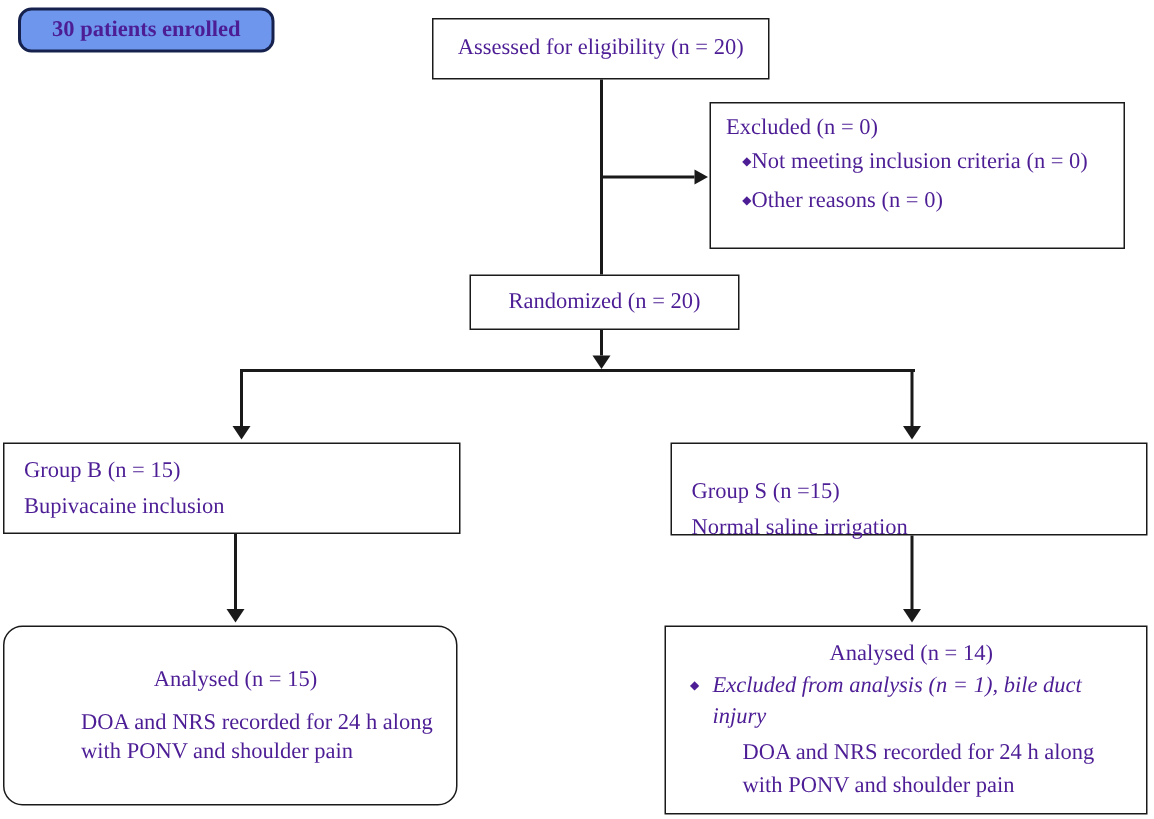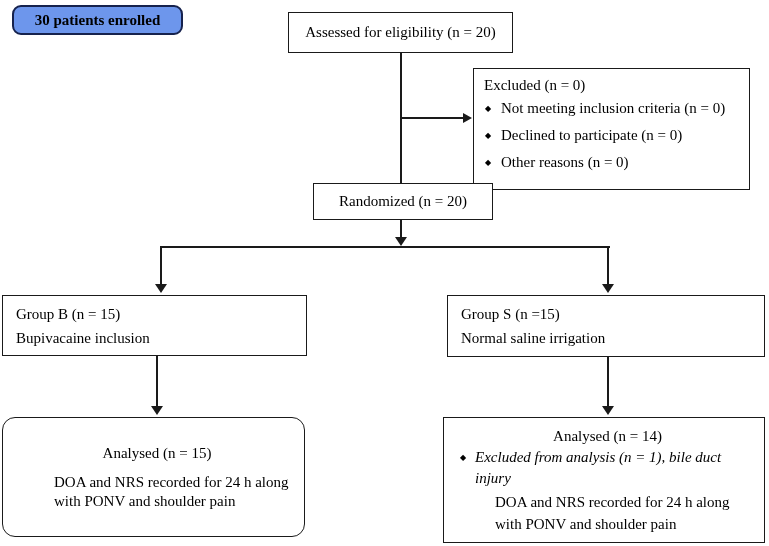--- a/index.html
+++ b/index.html
@@ -2,21 +2,21 @@
 <html><head>
 <meta charset="utf-8">
 <style>
   html, body { margin: 0; padding: 0; background: #ffffff; }
   .stage {
     position: relative;
     width: 769px;
     height: 546px;
     background: #ffffff;
     font-family: "Liberation Serif", "DejaVu Serif", serif;
-    color: #000000;
+    color: #4c1d95;
     font-size: 15px;
     overflow: hidden;
   }
   .box {
     position: absolute;
     box-sizing: border-box;
     border: 1.6px solid #1a1a1a;
     background: #ffffff;
   }
   .center {
@@ -29,29 +29,29 @@
     position: absolute;
     box-sizing: border-box;
     left: 12px; top: 5px; width: 171px; height: 30px;
     border: 2.4px solid #16224d;
     border-radius: 9px;
     background: #6d96ec;
     display: flex; align-items: center; justify-content: center;
     font-weight: 600;
   }
   .box-assessed  { left: 288px; top: 12px;  width: 225px; height: 41px; }
-  .box-excluded  { left: 473px; top: 68px;  width: 277px; height: 122px; padding: 6px 2px 0 8px; }
+  .box-excluded  { left: 473px; top: 68px;  width: 277px; height: 98px; padding: 6px 2px 0 8px; }
   .box-randomized{ left: 313px; top: 183px; width: 180px; height: 37px; }
   .box-group-b   { left: 2px;   top: 295px; width: 305px; height: 61px;  padding: 6px 8px 0 13px; line-height: 24px; }
-  .box-group-s   { left: 447px; top: 295px; width: 318px; height: 62px;  padding: 6px 8px 0 13px; line-height: 24px; }
+  .box-group-s   { left: 447px; top: 295px; width: 318px; height: 62px;  padding: 20px 8px 0 13px; line-height: 24px; }
   .box-analysed-b{ left: 2px;   top: 417px; width: 303px; height: 120px; padding: 25px 6px 0 13px; border-radius: 13px; }
   .box-analysed-s{ left: 443px; top: 417px; width: 322px; height: 126px; padding: 8px 6px 0 13px; }
 
   .excl-title { line-height: 21px; padding-left: 2px; }
-  .bullet-row { display: flex; align-items: baseline; line-height: 25px; white-space: nowrap; }
+  .bullet-row { display: flex; align-items: baseline; line-height: 25px; white-space: nowrap; text-align: right; }
   .bullet-row .bullet-icon { flex: 0 0 16px; padding-left: 3px; }
   .bullet-icon::before {
     content: "◆";
     font-family: "DejaVu Sans", sans-serif;
     font-size: 8px;
     position: relative; top: -2px;
   }
   .an-title { line-height: 21px; text-align: center; }
   .box-analysed-b .an-title { margin-bottom: 9px; }
   .an-body { line-height: 19px; max-width: 283px; margin-left: 38px; }
@@ -85,24 +85,20 @@
 
   <div class="box box-assessed center">
     <span>Assessed for eligibility (n = 20)</span>
   </div>
 
   <div class="box box-excluded">
     <div class="excl-title">Excluded (n = 0)</div>
     <div class="bullet-row">
       <span class="bullet-icon"></span>
       <span>Not meeting inclusion criteria (n = 0)</span>
-    </div>
-    <div class="bullet-row">
-      <span class="bullet-icon"></span>
-      <span>Declined to participate (n = 0)</span>
     </div>
     <div class="bullet-row">
       <span class="bullet-icon"></span>
       <span>Other reasons (n = 0)</span>
     </div>
   </div>
 
   <div class="box box-randomized center">
     <span>Randomized (n = 20)</span>
   </div>

